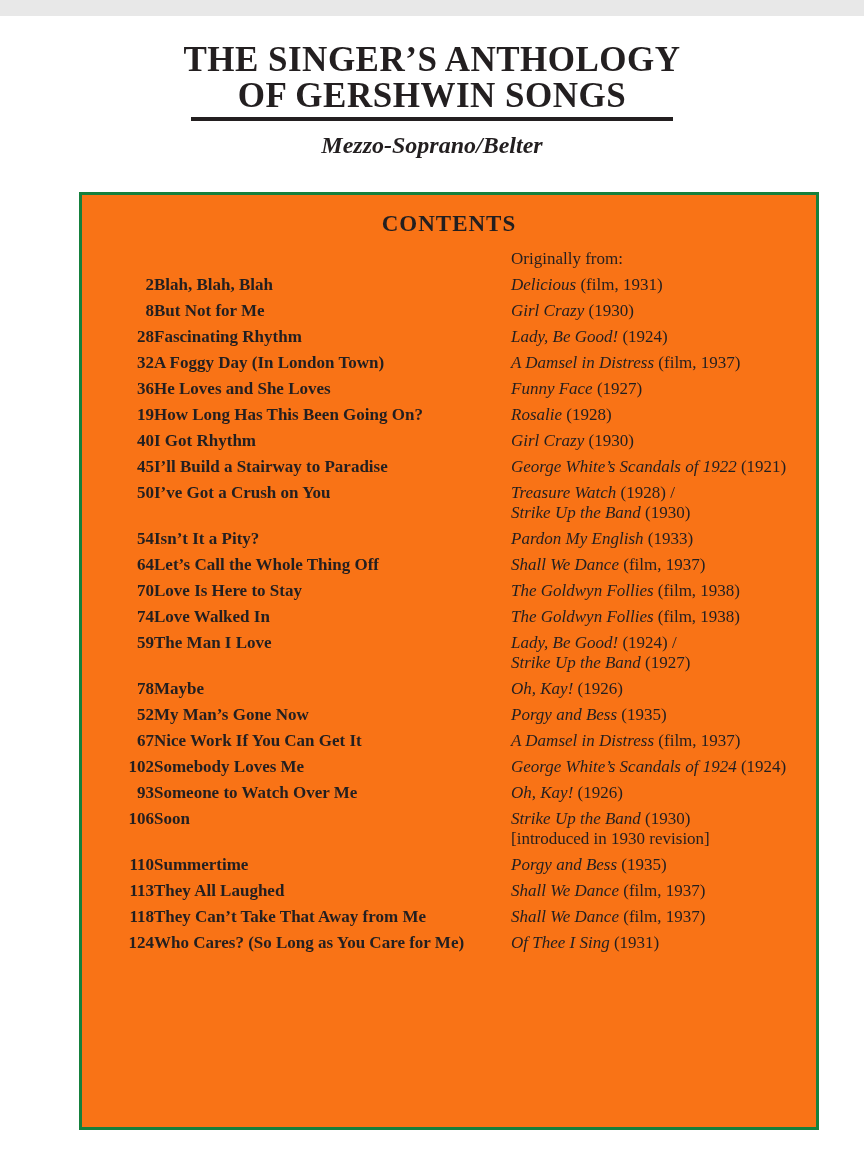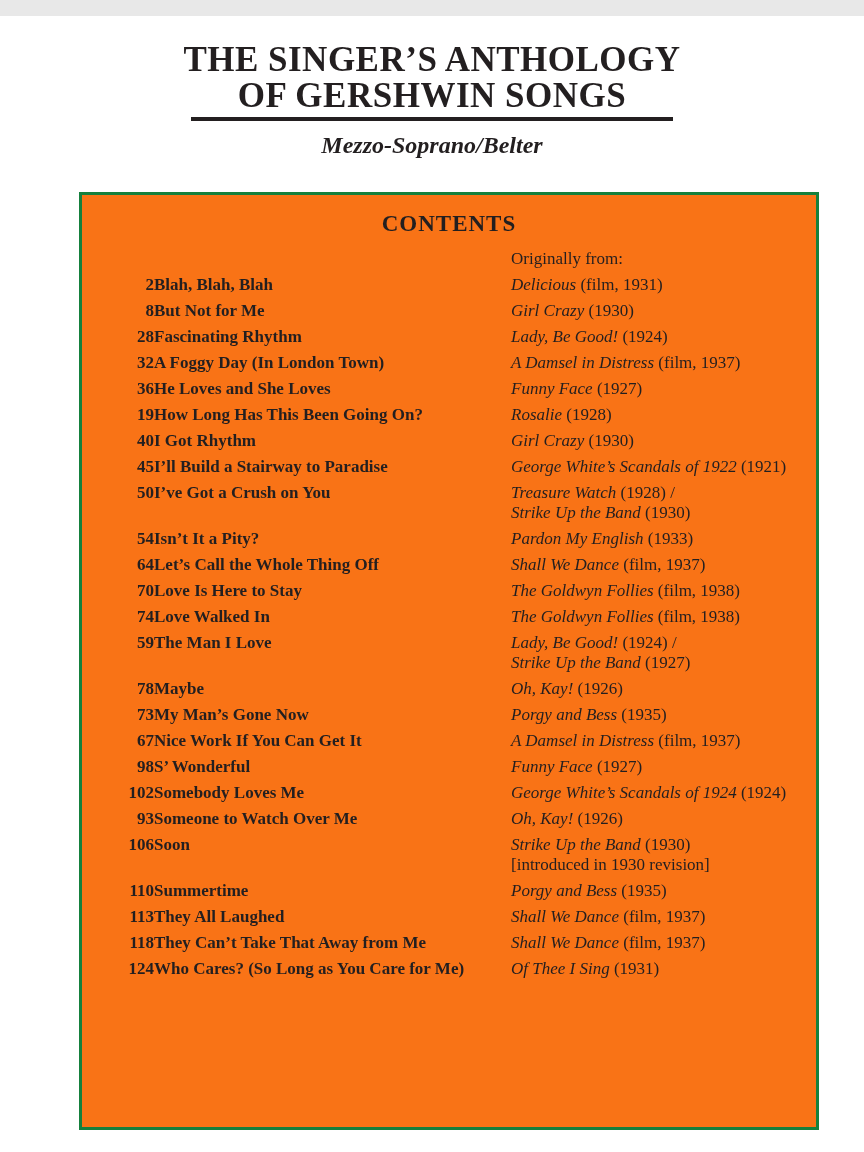--- a/index.html
+++ b/index.html
@@ -219,38 +219,31 @@
             </td>
           </tr>
           <tr>
             <td class="pg">78</td>
             <td class="ti">Maybe</td>
             <td class="src">
               <div class="src-line"><em>Oh, Kay!</em><span> (1926)</span></div>
             </td>
           </tr>
           <tr>
-            <td class="pg">73</td>
+            <td class="pg">52</td>
             <td class="ti">My Man’s Gone Now</td>
             <td class="src">
               <div class="src-line"><em>Porgy and Bess</em><span> (1935)</span></div>
             </td>
           </tr>
           <tr>
             <td class="pg">67</td>
             <td class="ti">Nice Work If You Can Get It</td>
             <td class="src">
               <div class="src-line"><em>A Damsel in Distress</em><span> (film, 1937)</span></div>
-            </td>
-          </tr>
-          <tr>
-            <td class="pg">98</td>
-            <td class="ti">S’ Wonderful</td>
-            <td class="src">
-              <div class="src-line"><em>Funny Face</em><span> (1927)</span></div>
             </td>
           </tr>
           <tr>
             <td class="pg">102</td>
             <td class="ti">Somebody Loves Me</td>
             <td class="src">
               <div class="src-line"><em>George White’s Scandals of 1924</em><span> (1924)</span></div>
             </td>
           </tr>
           <tr>

